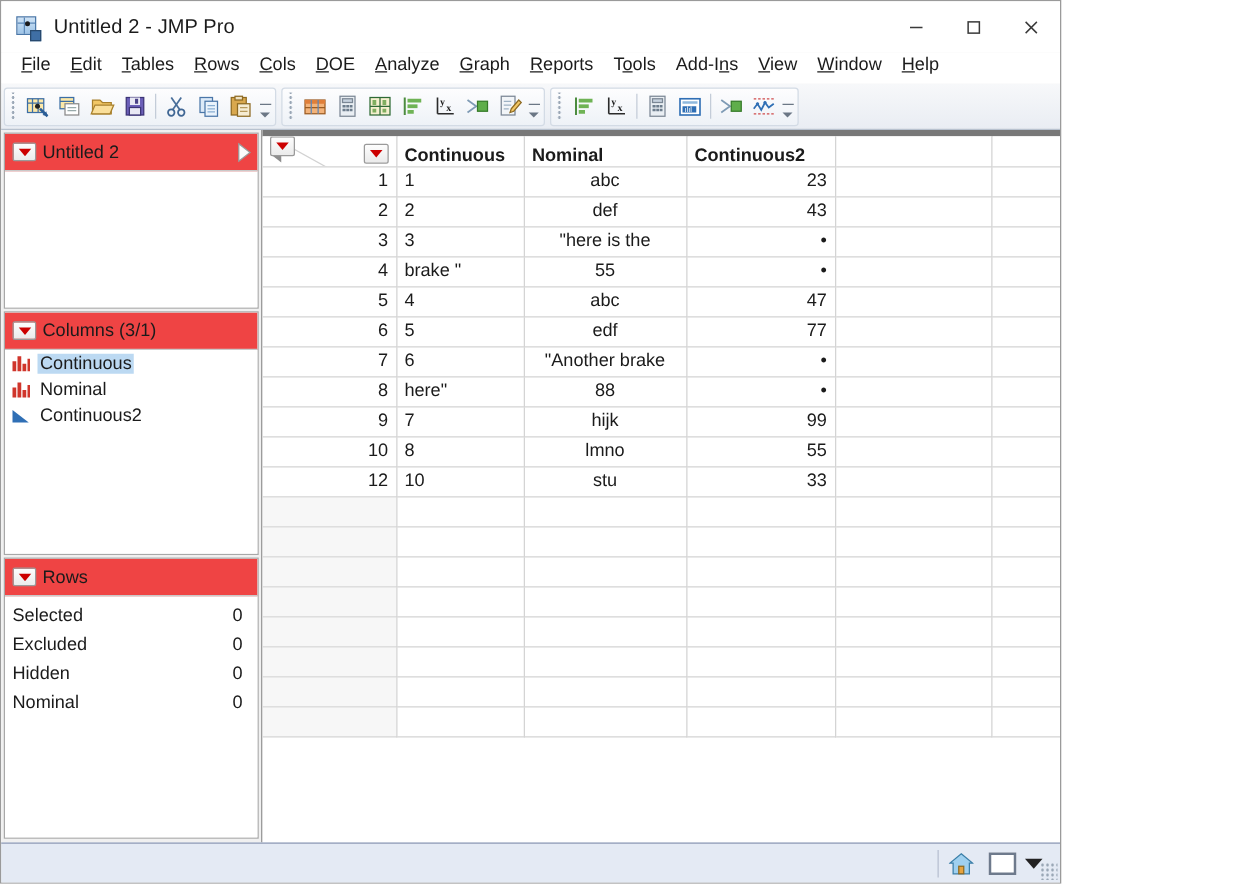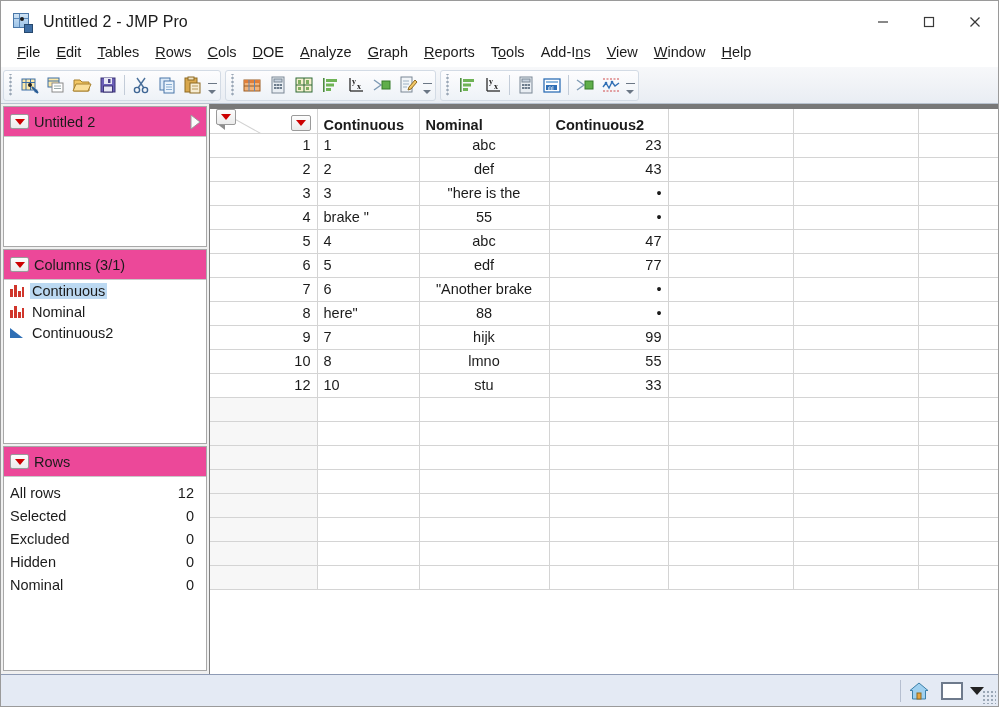--- a/index.html
+++ b/index.html
@@ -3,21 +3,21 @@
 <meta charset="utf-8">
 <style>
   * { box-sizing: border-box; margin: 0; padding: 0; }
   html, body {
     width: 999px; height: 707px;
     font-family: "Liberation Sans", sans-serif;
     background: #ffffff;
     overflow: hidden;
   }
   .app {
-    width: 999px; height: 707px;
+    width: 849px; height: 707px;
     position: relative;
     display: flex; flex-direction: column;
     border: 1px solid #9a9a9a;
     background: #f0f0f0;
   }
 
   
   .titlebar {
     height: 41px; min-height: 41px;
     background: #ffffff;
@@ -123,21 +123,21 @@
   }
   .panel {
     background: #ffffff;
     border: 1px solid #a8a8a8;
     margin: 2px 2px 0 2px;
     display: flex; flex-direction: column;
     overflow: hidden;
   }
   .panel-head {
     height: 30px; min-height: 30px;
-    background: #ec4899;
+    background: #ef4444;
     border-bottom: 1px solid #c9c9c9;
     display: flex; align-items: center; padding-left: 6px;
     position: relative;
   }
   .red-tri {
     width: 19px; height: 15px; flex: none;
     background: linear-gradient(#fdfdfd, #ebebeb);
     border: 1px solid #9a9a9a; border-radius: 2px;
     display: flex; align-items: center; justify-content: center;
     margin-right: 5px;
@@ -590,24 +590,20 @@
         </div>
       </div>
 
       <div class="panel" id="panel-rows">
         <div class="panel-head">
           <div class="red-tri"></div>
           <div class="panel-title">Rows</div>
         </div>
         <div class="panel-body rows-list">
           <div class="rows-row">
-            <span>All rows</span>
-            <span>12</span>
-          </div>
-          <div class="rows-row">
             <span>Selected</span>
             <span>0</span>
           </div>
           <div class="rows-row">
             <span>Excluded</span>
             <span>0</span>
           </div>
           <div class="rows-row">
             <span>Hidden</span>
             <span>0</span>

